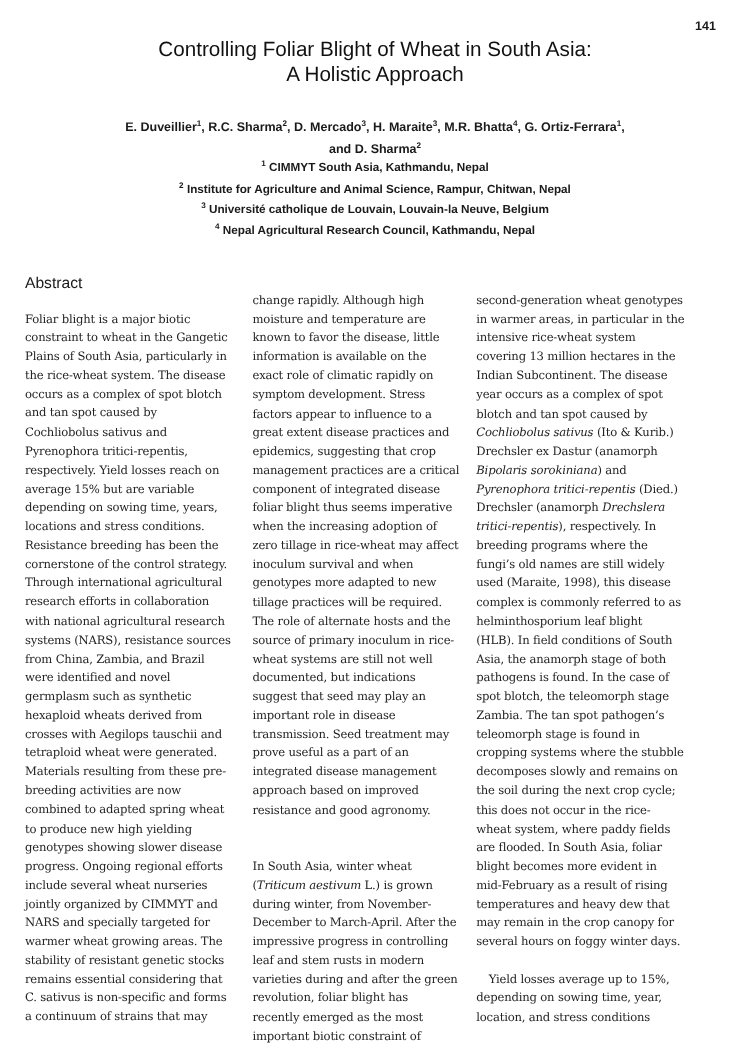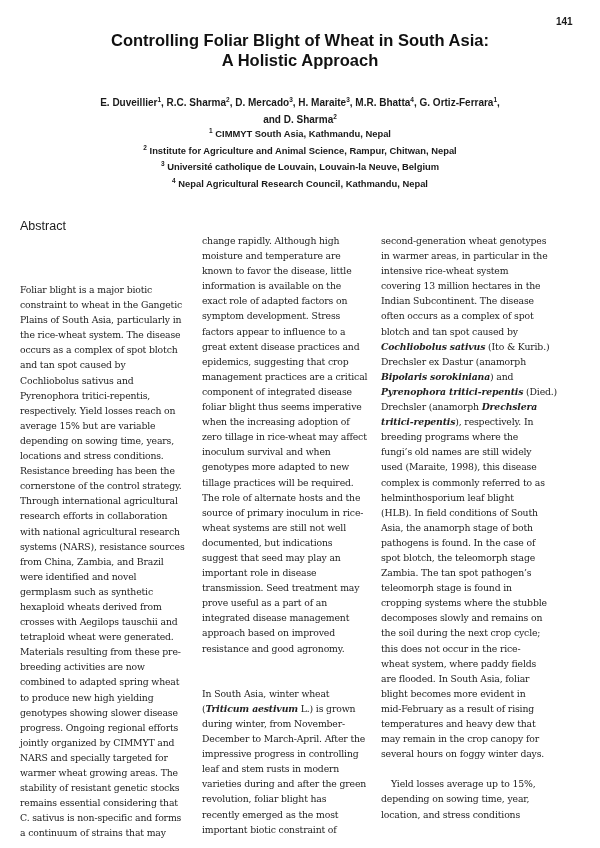--- a/index.html
+++ b/index.html
@@ -1,29 +1,29 @@
 <!DOCTYPE html>
 <html><head>
 <meta charset="utf-8">
 <style>
   html, body { margin: 0; padding: 0; background: #ffffff; }
   body { width: 600px; height: 848px; position: relative; overflow: hidden; color: #1a1a1a; }
   .page-number { position: absolute; left: 556px; top: 16px; font-family: "Liberation Sans", sans-serif; font-weight: bold; font-size: 10px; }
-  .title { position: absolute; left: 0; top: 30px; width: 600px; text-align: center; font-family: "Liberation Sans", sans-serif; font-weight: bold; font-size: 16.5px; line-height: 20px; color: #111; }
+  .title { position: absolute; left: 0; top: 30px; width: 600px; text-align: center; font-family: "Liberation Sans", sans-serif; font-weight: normal; font-size: 16.5px; line-height: 20px; color: #111; }
   .authors { position: absolute; left: 0; top: 94px; width: 600px; text-align: center; font-family: "Liberation Sans", sans-serif; font-weight: bold; font-size: 10px; line-height: 17px; }
   .affils { position: absolute; left: 0; top: 126px; width: 600px; text-align: center; font-family: "Liberation Sans", sans-serif; font-weight: bold; font-size: 9.4px; line-height: 16.5px; }
   sup { font-size: 6.5px; vertical-align: 4px; line-height: 0; }
   .abstract-heading { position: absolute; left: 20px; top: 219px; font-family: "Liberation Sans", sans-serif; font-weight: normal; font-size: 12.5px; }
   .col { position: absolute; font-family: "DejaVu Serif", "Liberation Serif", serif; font-size: 9.3px; line-height: 15.1px; white-space: nowrap; letter-spacing: -0.15px; color: #222; margin-top: 13px; }
-  .col1 { left: 20px; top: 269px; }
+  .col1 { left: 20px; top: 235px; }
   .col2 { left: 202px; top: 220px; }
   .col3 { left: 381px; top: 220px; }
   .line { display: block; height: 15.1px; }
   .gap { display: block; height: 15.1px; }
-  em { font-style: italic; font-weight: bold; }
+  em { font-style: italic; }
 </style>
 </head>
 <body>
 
 <div class="page-number">141</div>
 
 <div class="title">
   <div>Controlling Foliar Blight of Wheat in South Asia:</div>
   <div>A Holistic Approach</div>
 </div>
@@ -70,36 +70,37 @@
     <span class="line">germplasm such as synthetic</span>
     <span class="line">hexaploid wheats derived from</span>
     <span class="line">crosses with Aegilops tauschii and</span>
     <span class="line">tetraploid wheat were generated.</span>
     <span class="line">Materials resulting from these pre-</span>
     <span class="line">breeding activities are now</span>
     <span class="line">combined to adapted spring wheat</span>
     <span class="line">to produce new high yielding</span>
     <span class="line">genotypes showing slower disease</span>
     <span class="line">progress. Ongoing regional efforts</span>
+    <span class="line">include several wheat nurseries</span>
     <span class="line">jointly organized by CIMMYT and</span>
     <span class="line">NARS and specially targeted for</span>
     <span class="line">warmer wheat growing areas. The</span>
     <span class="line">stability of resistant genetic stocks</span>
     <span class="line">remains essential considering that</span>
     <span class="line">C. sativus is non-specific and forms</span>
     <span class="line">a continuum of strains that may</span>
   </div>
 
 <div class="col col2">
   <div>
       <span class="line">change rapidly. Although high</span>
       <span class="line">moisture and temperature are</span>
       <span class="line">known to favor the disease, little</span>
       <span class="line">information is available on the</span>
-      <span class="line">exact role of adapted factors on</span>
+      <span class="line">exact role of climatic rapidly on</span>
       <span class="line">symptom development. Stress</span>
       <span class="line">factors appear to influence to a</span>
       <span class="line">great extent disease practices and</span>
       <span class="line">epidemics, suggesting that crop</span>
       <span class="line">management practices are a critical</span>
       <span class="line">component of integrated disease</span>
       <span class="line">foliar blight thus seems imperative</span>
       <span class="line">when the increasing adoption of</span>
       <span class="line">zero tillage in rice-wheat may affect</span>
       <span class="line">inoculum survival and when</span>
@@ -135,21 +136,21 @@
   </div>
 </div>
 
 <div class="col col3">
   <div>
       <span class="line">second-generation wheat genotypes</span>
       <span class="line">in warmer areas, in particular in the</span>
       <span class="line">intensive rice-wheat system</span>
       <span class="line">covering 13 million hectares in the</span>
       <span class="line">Indian Subcontinent. The disease</span>
-      <span class="line">often occurs as a complex of spot</span>
+      <span class="line">year occurs as a complex of spot</span>
       <span class="line">blotch and tan spot caused by</span>
     </div>
   <span class="line"><em>Cochliobolus sativus</em><span> (Ito &amp; Kurib.)</span></span>
   <span class="line">Drechsler ex Dastur (anamorph</span>
   <span class="line"><em>Bipolaris sorokiniana</em><span>) and</span></span>
   <span class="line"><em>Pyrenophora tritici-repentis</em><span> (Died.)</span></span>
   <span class="line"><span>Drechsler (anamorph </span><em>Drechslera</em></span>
   <span class="line"><em>tritici-repentis</em><span>), respectively. In</span></span>
   <div>
       <span class="line">breeding programs where the</span>

